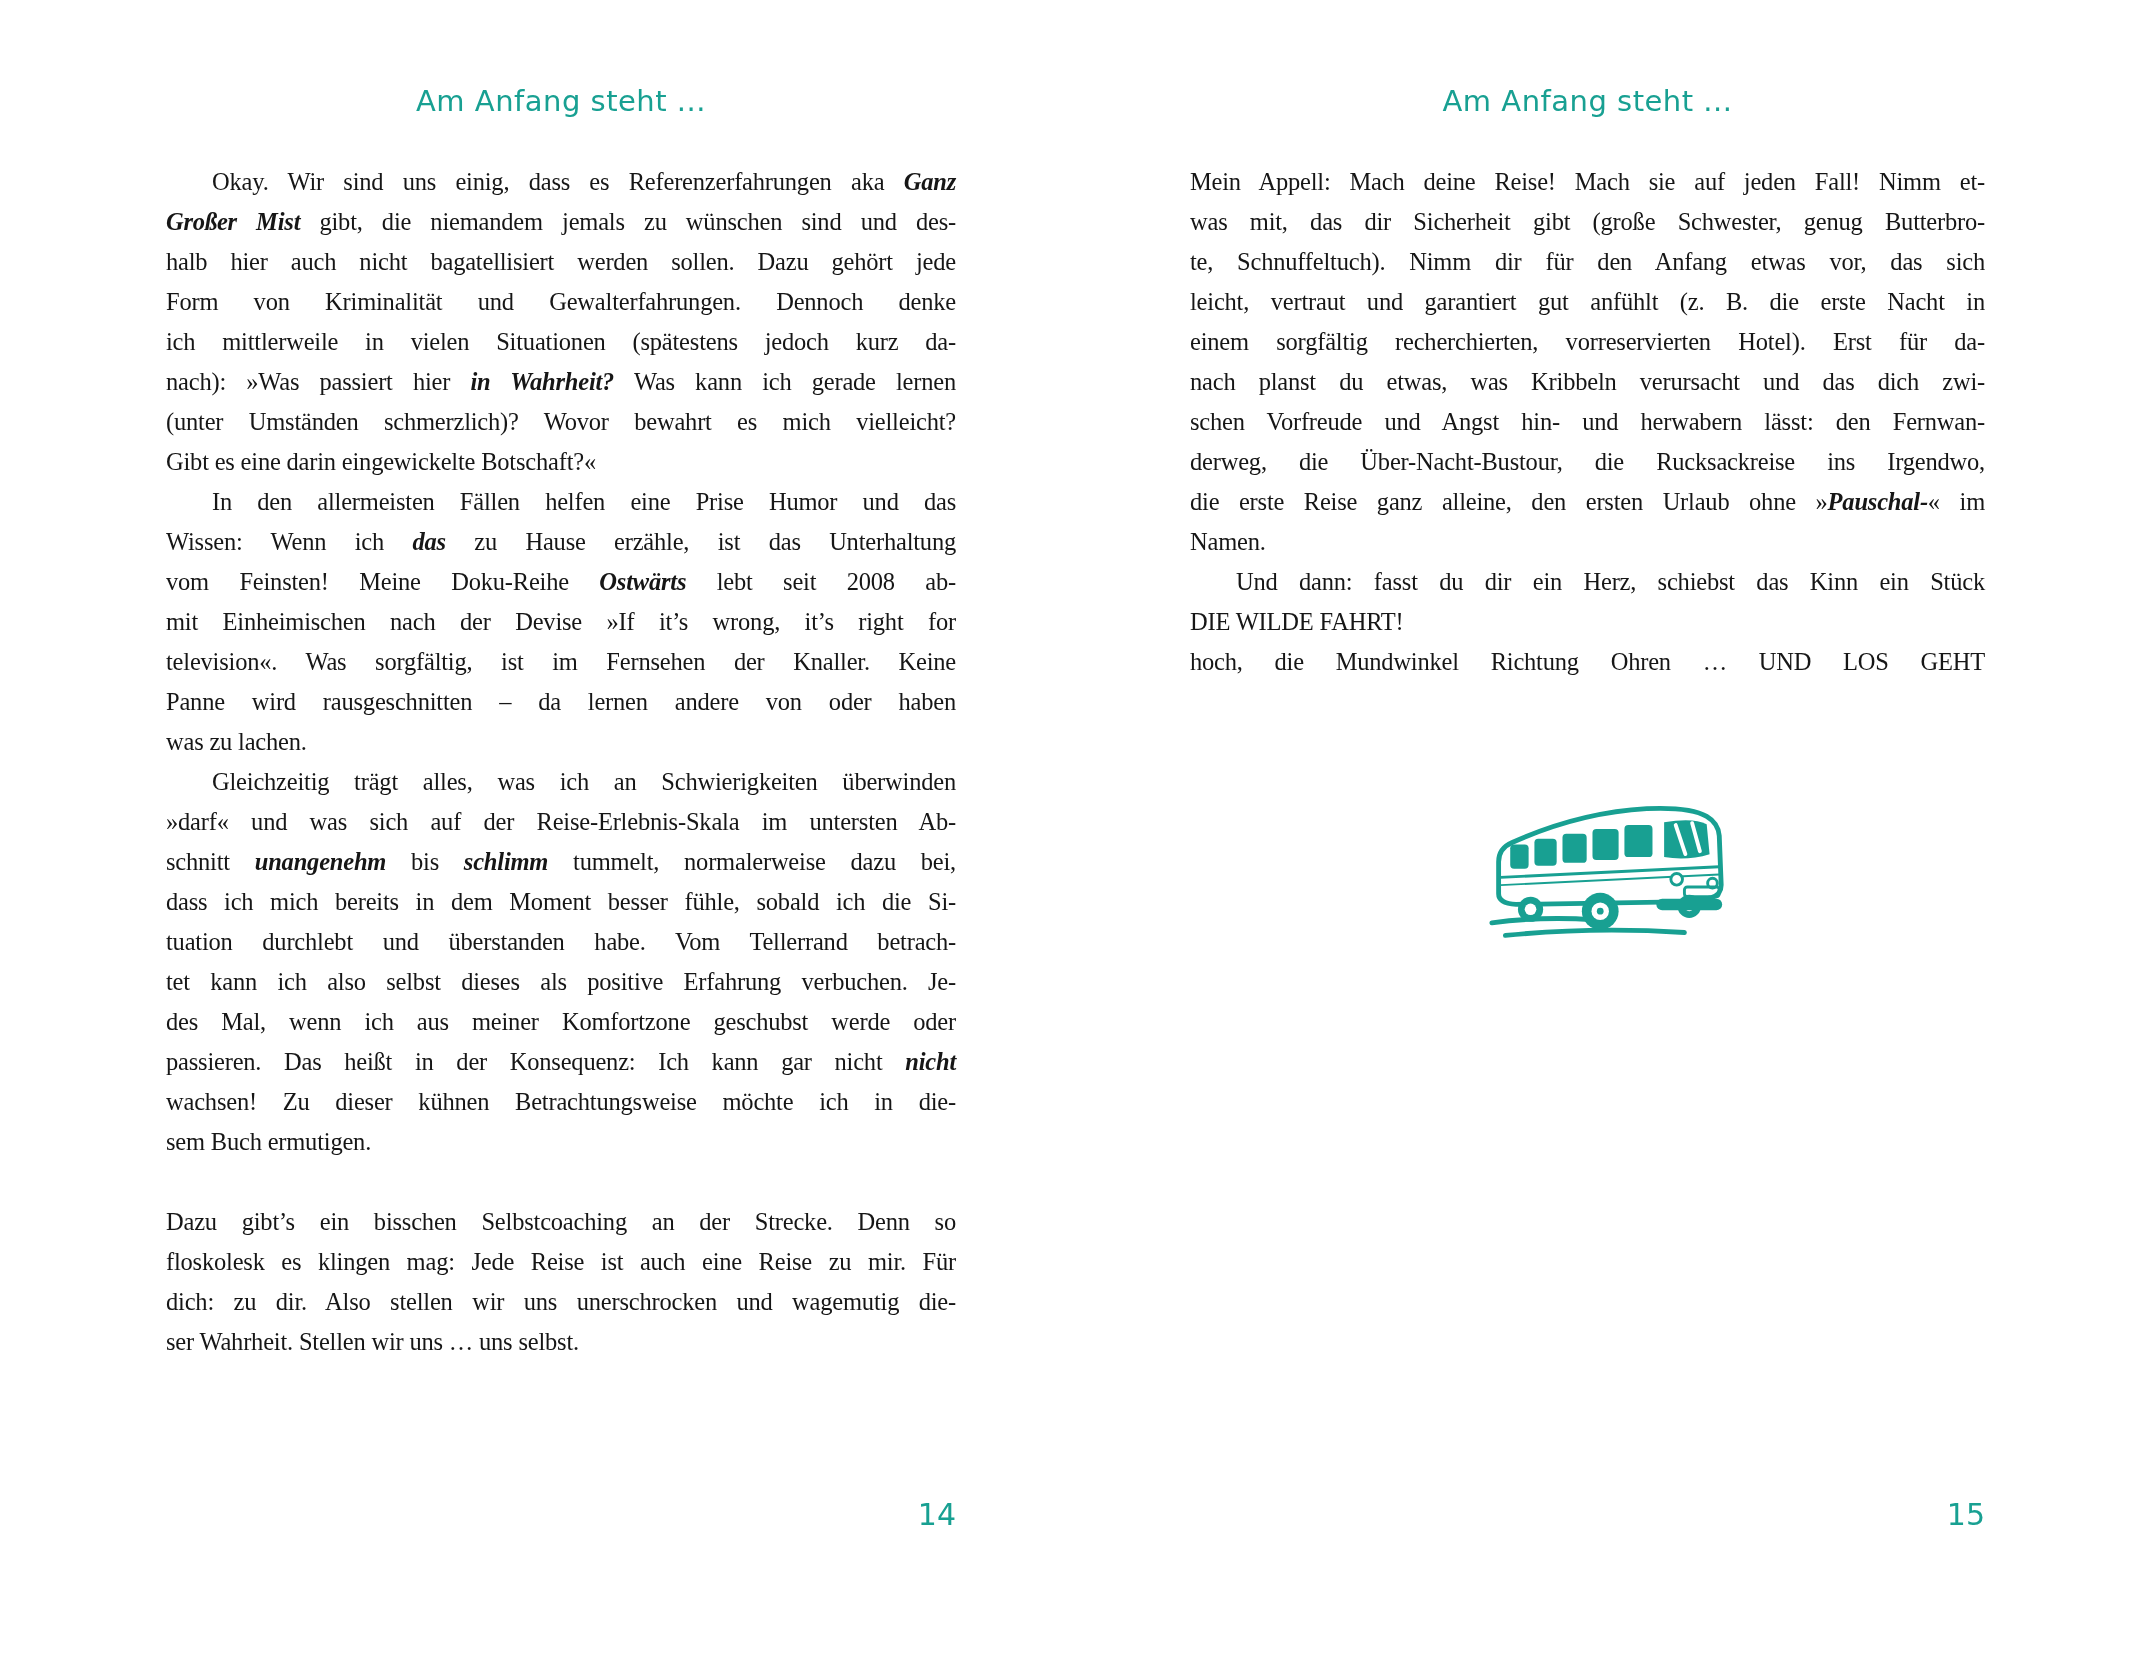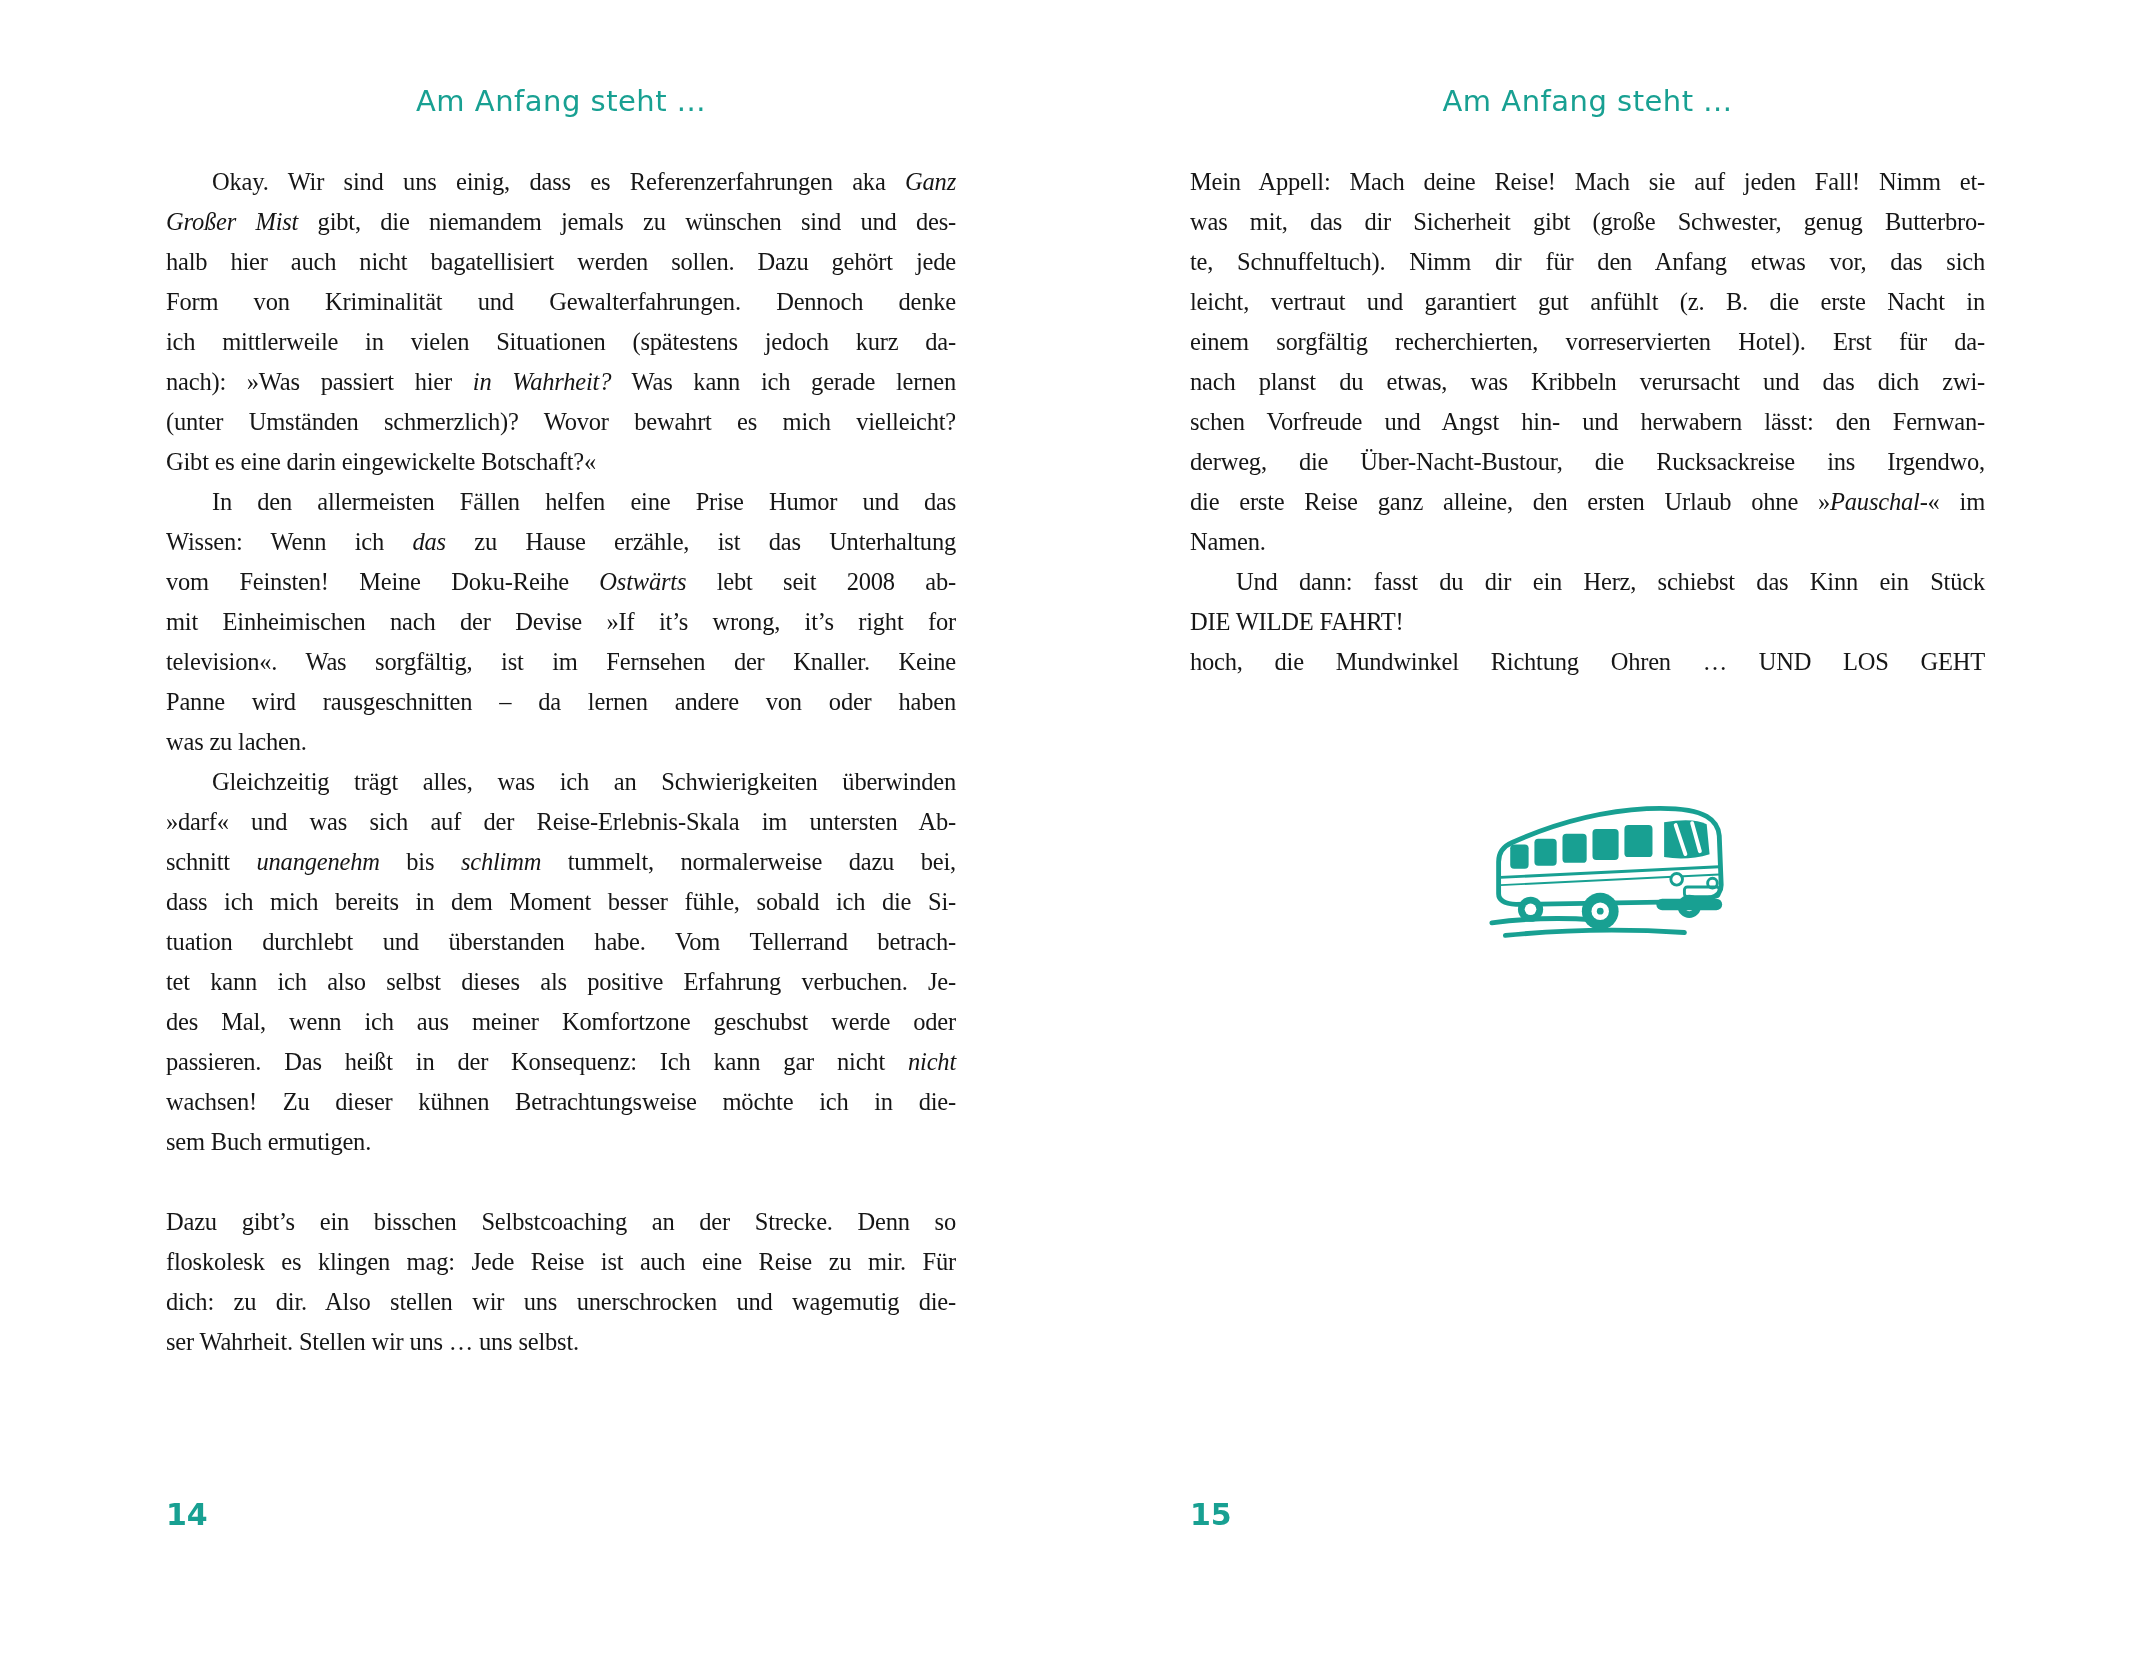--- a/index.html
+++ b/index.html
@@ -26,29 +26,28 @@
 
   .page-body {
     position: absolute; top: 162px; width: 100%;
     font-size: 24.5px; line-height: 40px;
     letter-spacing: -0.2px;
   }
   .line { text-align: justify; text-align-last: justify; }
   .line.last { text-align-last: left; }
   .line.indent { text-indent: 46px; }
   .gap { height: 40px; }
-  .line i { font-style: italic; }
+  .line i { font-style: italic; font-weight: bold; }
 
   .page-number {
     position: absolute; top: 1497px; width: 100%;
-    text-align: left;
+    text-align: right;
     font-family: "DejaVu Sans", sans-serif;
     font-size: 30px;
     color: var(--accent);
-    font-weight: bold;
   }
 
   .bus {
     position: absolute; top: 798px; left: 296px;
     width: 242px; height: 150px;
     color: var(--accent);
   }
   .bus svg { display: block; width: 100%; height: 100%; }
 </style>
 </head>

